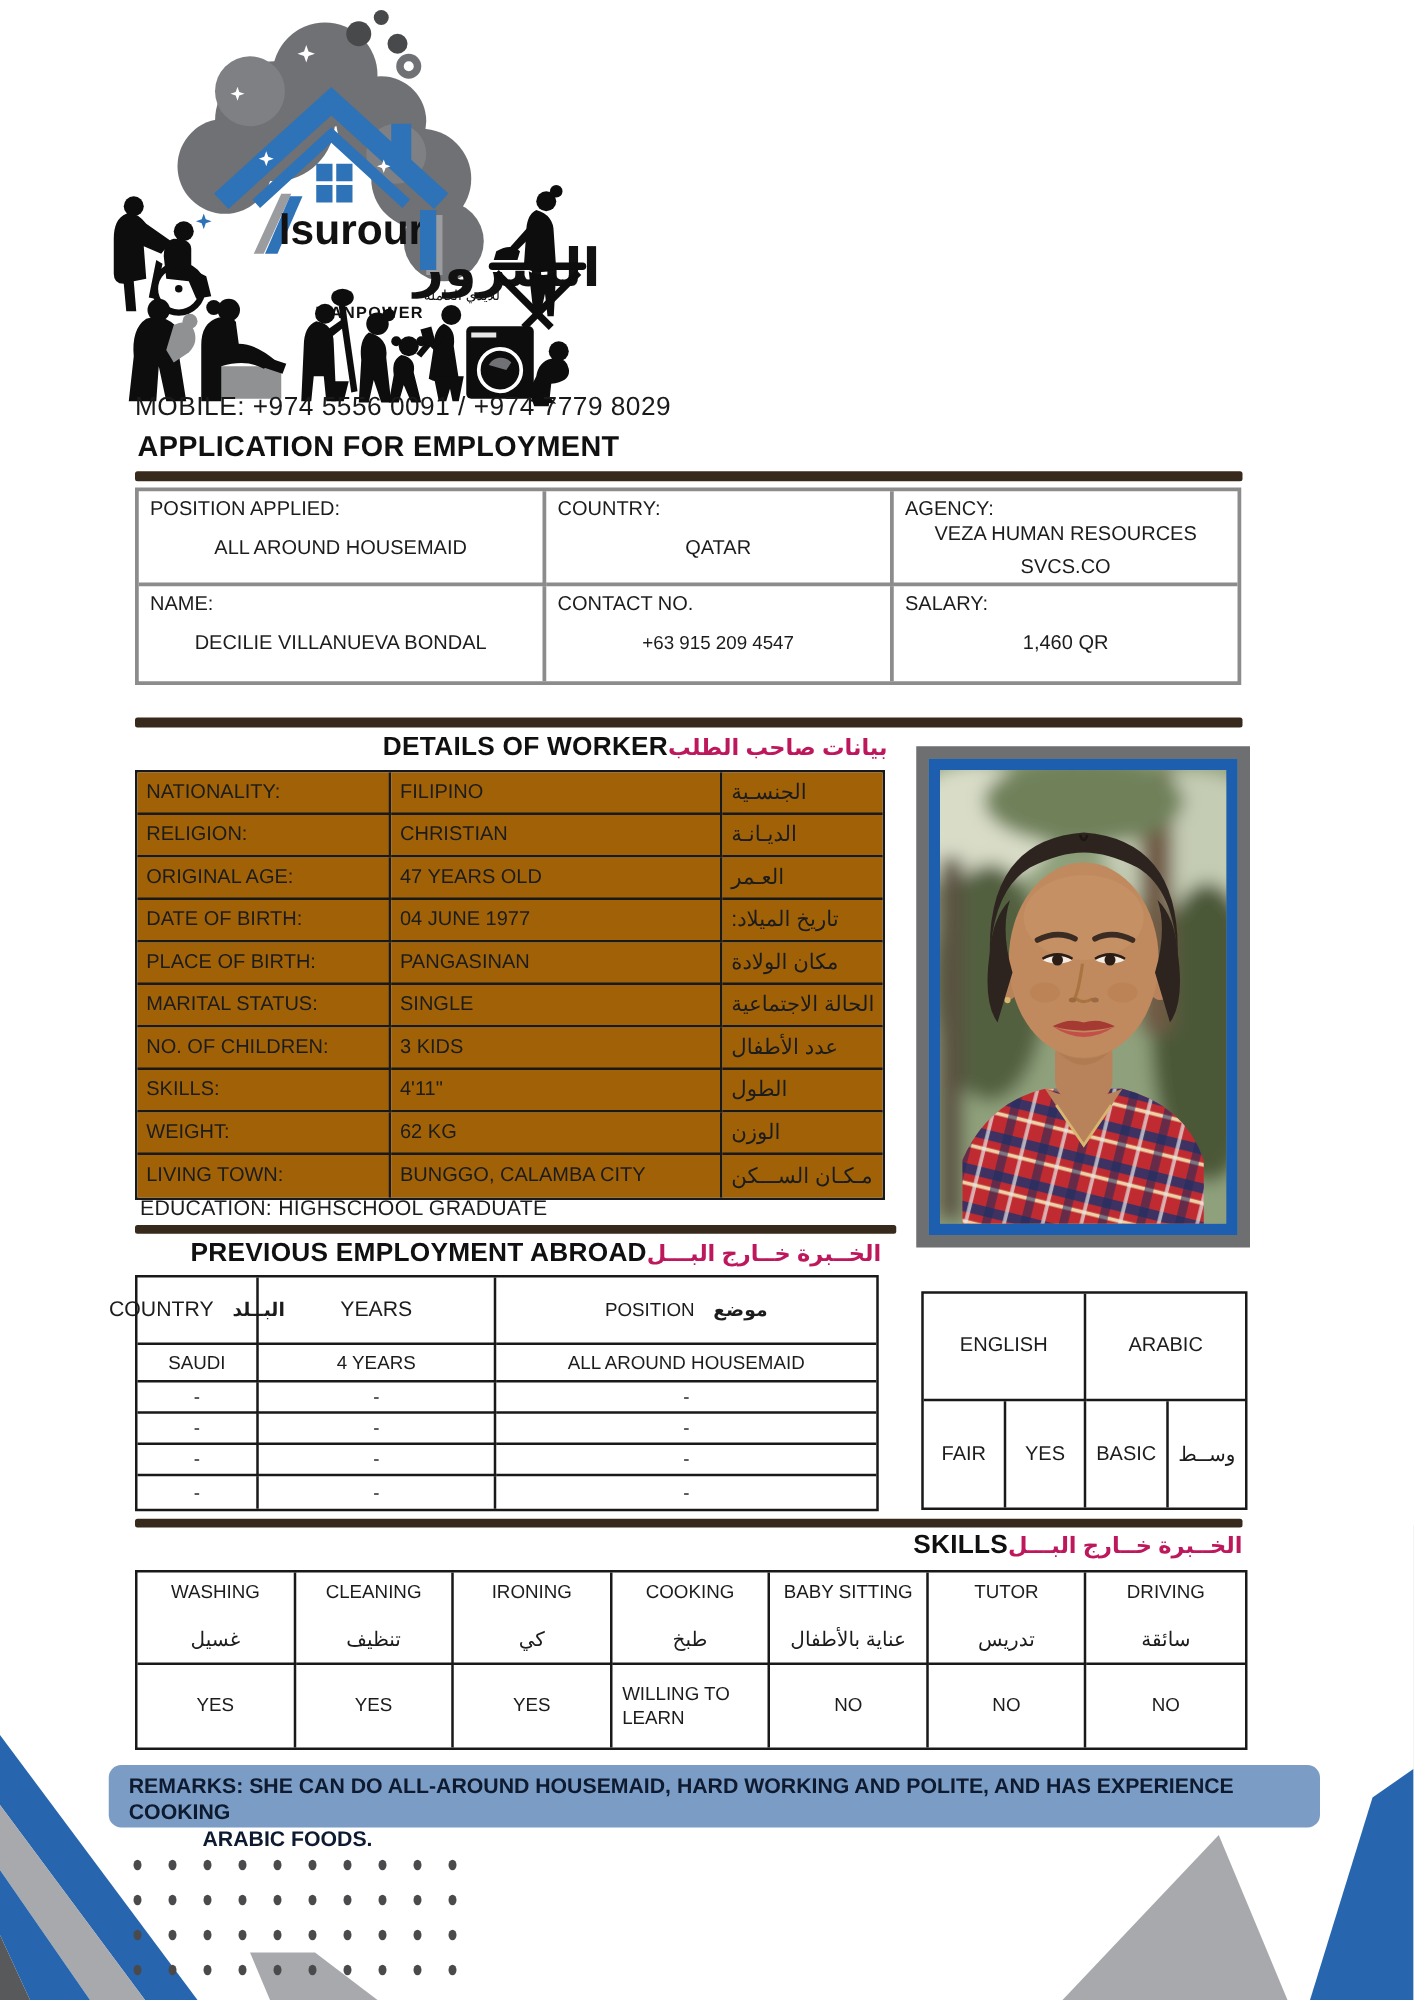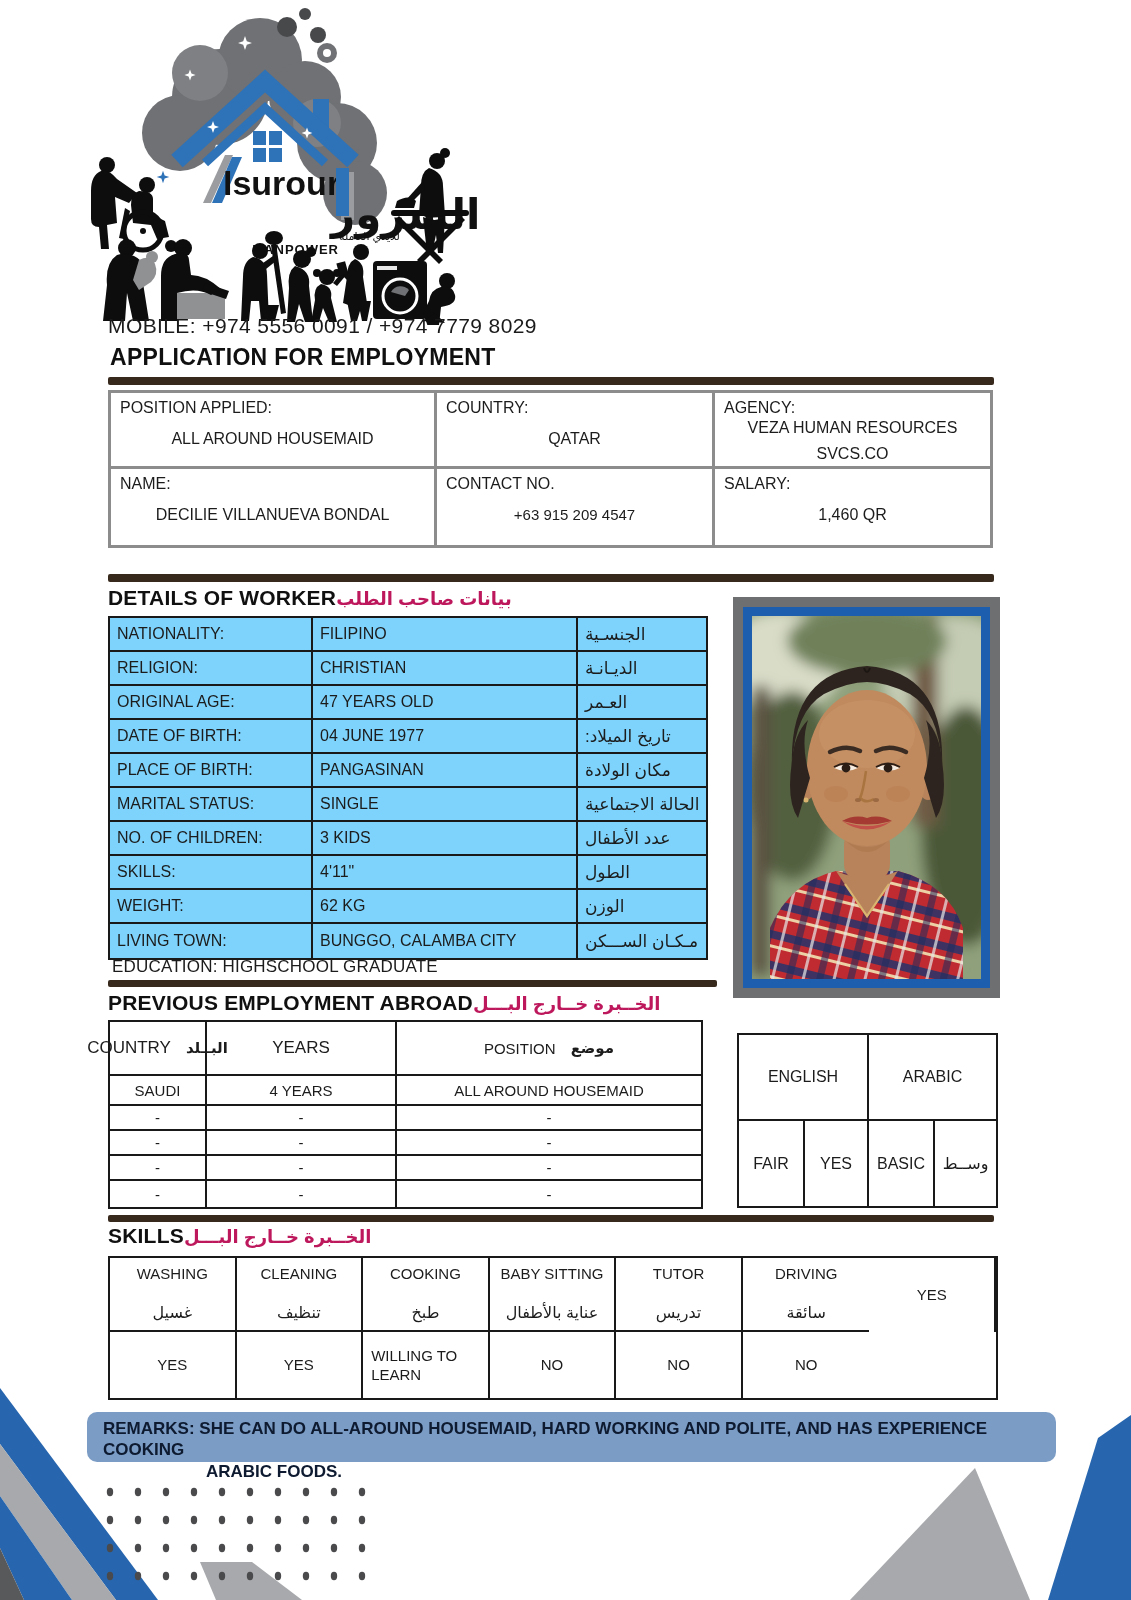--- a/index.html
+++ b/index.html
@@ -16,28 +16,28 @@
              grid-template-rows:76px 76px;border:3px solid #8c8c8c}
   .app-cell{box-sizing:border-box;border-right:3px solid #8c8c8c;border-bottom:3px solid #8c8c8c;
             position:relative;padding:6px 9px}
   .app-cell.c3{border-right:none}
   .app-cell.r2{border-bottom:none}
   .app-label{font-size:16px}
   .app-value{position:absolute;left:4px;right:4px;top:37px;text-align:center;font-size:16px}
   .app-value.two-line{top:22px;line-height:1.6}
 
   
-  .sec-head{position:absolute;display:flex;justify-content:flex-start;align-items:baseline}
+  .sec-head{position:absolute;display:flex;justify-content:flex-end;align-items:baseline}
   .sec-en{font-weight:bold;font-size:21px;letter-spacing:.2px;color:#101010}
   .sec-ar{font-weight:bold;font-size:18px;color:#be185d}
 
   
   .d-table{left:108px;top:616px;display:grid;grid-template-columns:203px 265px 128px;border:2px solid #191919}
   .d-cell{box-sizing:border-box;border-right:2px solid #191919;border-bottom:2px solid #191919;
-          height:34px;display:flex;align-items:center;padding:0 7px;font-size:16px;background:#7dd3fc}
+          height:34px;display:flex;align-items:center;padding:0 7px;font-size:16px;background:#a16207}
   .d-cell.ar{justify-content:flex-end;font-size:17px;padding-right:2px}
   .d-cell.c3{border-right:none}
   .d-table > .d-cell:nth-last-child(-n+3){border-bottom:none}
   .education{left:112px;top:957px;font-size:17px;letter-spacing:.2px}
 
   
   .photo-frame{left:733px;top:597px;width:267px;height:401px;background:#6e6f71;box-sizing:border-box;padding:10px}
   .photo-blue{width:100%;height:100%;box-sizing:border-box;border:9px solid #1d5fae;background:#8fa07c}
 
   
@@ -67,21 +67,21 @@
   .s-cell{box-sizing:border-box;border-right:2px solid #191919;display:flex;flex-direction:column;
           align-items:center;justify-content:center;text-align:left;font-size:15px;gap:20px;
           padding:0 8px;line-height:1.3}
   .s-cell.head{border-bottom:2px solid #191919}
   .s-cell.c7{border-right:none}
   .s-ar{font-size:16px}
 
   
   .remarks{left:87px;top:1412px;width:969px;height:50px;box-sizing:border-box;background:#7b9cc5;
            border-radius:10px;padding:6px 16px;font-weight:bold;font-size:17px;color:#0d1a30;line-height:1.25}
-  .remarks .l2{margin-left:103px}
+  .remarks .l2{margin-left:59px}
 
   svg text{font-family:"Liberation Sans","DejaVu Sans",sans-serif}
 </style>
 </head>
 <body>
 
 <div class="page">
 
   <svg class="abs" style="left:55px;top:5px" width="440" height="320" viewBox="0 0 440 320">
 
@@ -409,20 +409,24 @@
   </div>
 
   <div class="abs s-table">
     <div class="s-cell head">
       <span>WASHING</span>
       <span class="s-ar" dir="rtl">غسيل</span>
     </div>
     <div class="s-cell head">
       <span>CLEANING</span>
       <span class="s-ar" dir="rtl">تنظيف</span>
+    </div>
+    <div class="s-cell head">
+      <span>IRONING</span>
+      <span class="s-ar" dir="rtl">كي</span>
     </div>
     <div class="s-cell head">
       <span>COOKING</span>
       <span class="s-ar" dir="rtl">طبخ</span>
     </div>
     <div class="s-cell head">
       <span>BABY SITTING</span>
       <span class="s-ar" dir="rtl">عناية بالأطفال</span>
     </div>
     <div class="s-cell head">

